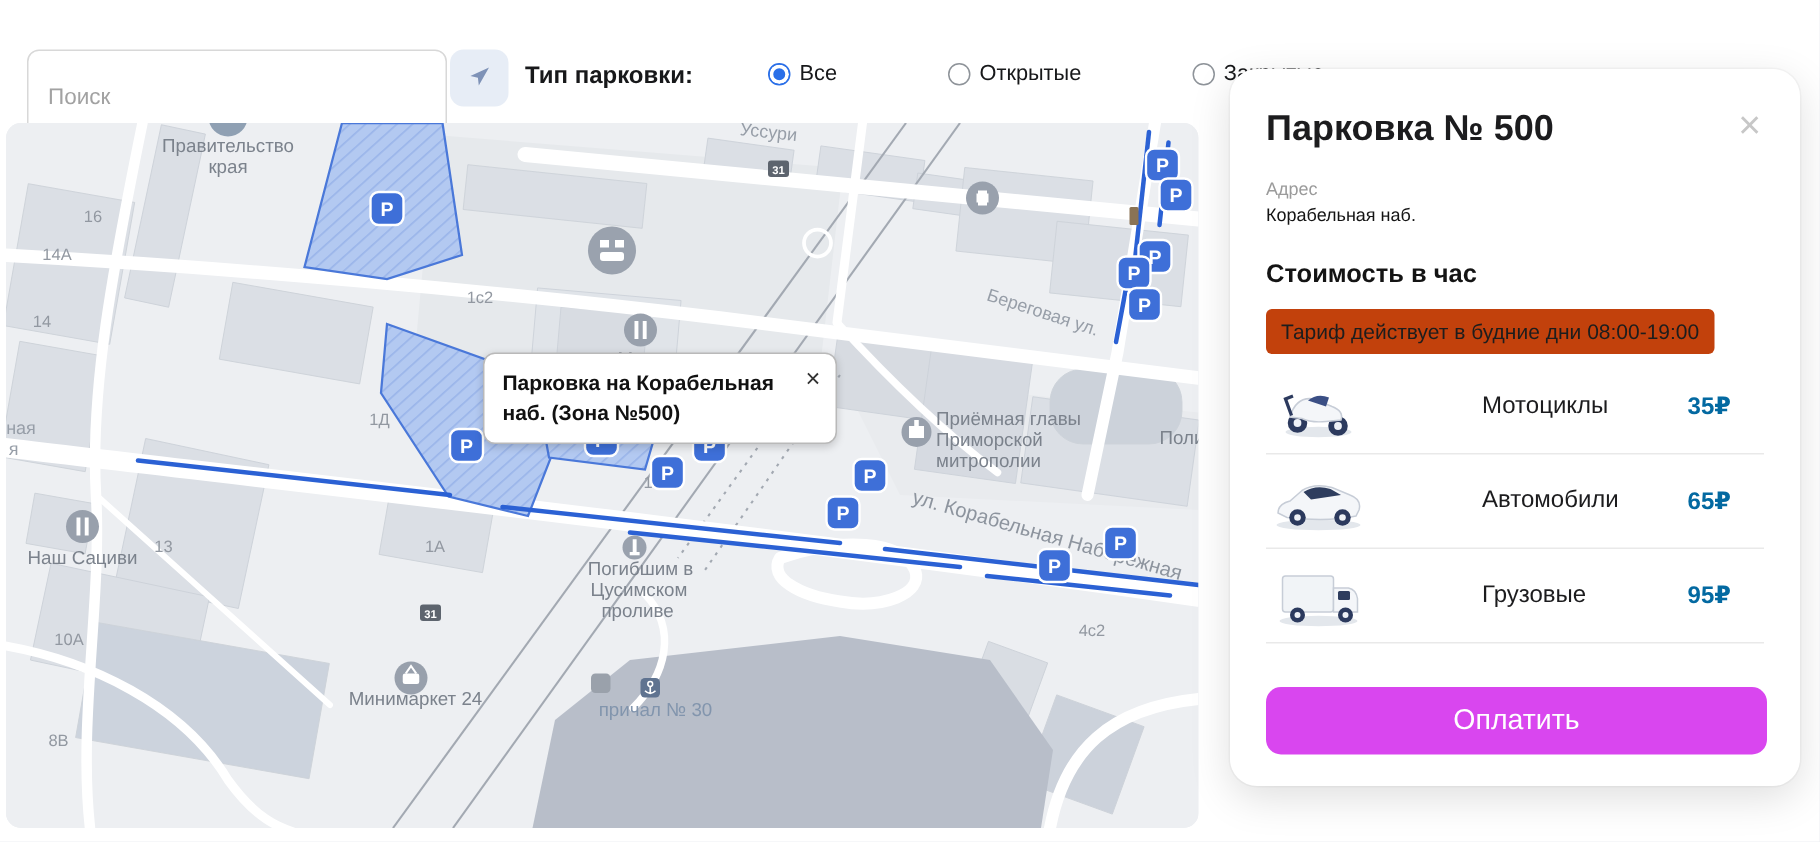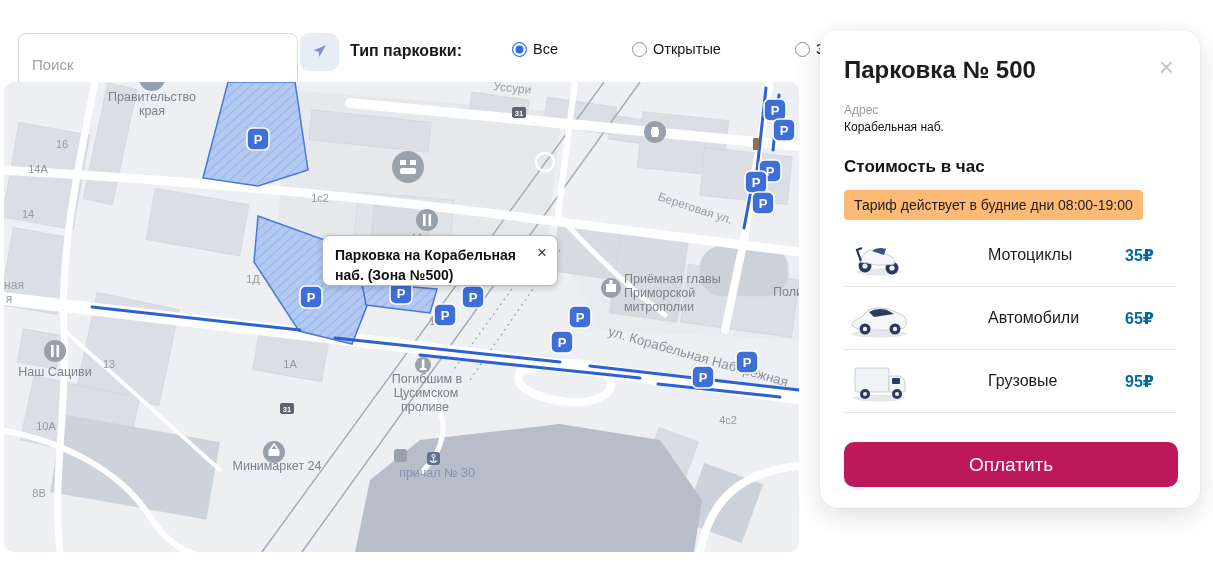--- a/index.html
+++ b/index.html
@@ -35,54 +35,54 @@
   .lbl-st-big{fill:#8d949e;font-size:13.5px;}
   .lbl-house{fill:#9298a1;font-size:11px;}
   .lbl-pier{fill:#8295ad;font-size:12.5px;}
   .lbl-badge{fill:#ffffff;font-size:7.5px;font-weight:bold;}
   .marker-p{fill:#ffffff;font-size:13px;font-weight:bold;}
   
   .map-popup{
     position:absolute;left:318px;top:153px;width:236px;box-sizing:border-box;
     background:#fff;border:1px solid #b9b9b9;border-radius:8px;
     box-shadow:0 2px 6px rgba(0,0,0,.18);
-    padding:10px 34px 0 12px;font-size:14px;font-weight:bold;color:#111;line-height:1.4;
+    padding:10px 34px 10px 12px;font-size:14px;font-weight:bold;color:#111;line-height:1.4;
   }
   .map-popup .popup-close{
     position:absolute;right:10px;top:8px;font-size:17px;font-weight:normal;color:#333;cursor:pointer;line-height:1;
   }
   
   .panel{
-    position:absolute;left:820px;top:30px;width:380px;height:478px;box-sizing:border-box;
+    position:absolute;left:820px;top:46px;width:380px;height:478px;box-sizing:border-box;
     background:#fff;border-radius:18px;
     box-shadow:0 8px 28px rgba(0,0,0,.13),0 0 0 1px rgba(0,0,0,.03);
     padding:24px 24px 20px 24px;
   }
   .panel-title{font-size:24px;font-weight:bold;color:#1c1c1e;margin-top:2px;}
   .panel-close{
     position:absolute;right:26px;top:24px;font-size:26px;color:#c7c7c7;cursor:pointer;line-height:1;font-weight:300;
   }
   .addr-label{font-size:12px;color:#9b9b9b;margin-top:19px;}
   .addr-value{font-size:12px;color:#141414;margin-top:3px;}
   .section-title{font-size:17px;font-weight:bold;color:#141414;margin-top:23px;}
   .tariff-note{
-    display:inline-block;background:#fdba74;border-radius:4px;
+    display:inline-block;background:#c2410c;border-radius:4px;
     padding:7px 10px;font-size:14px;color:#1d1d1d;margin-top:13px;
   }
   .price-rows{margin-top:4px;}
   .price-row{
     display:grid;grid-template-columns:92px 1fr auto;align-items:center;
     height:62px;border-bottom:1px solid #e9e9e9;padding-right:22px;
   }
   .row-icon{width:70px;height:48px;display:flex;align-items:center;justify-content:center;}
   .row-name{font-size:16px;color:#1c1c1e;padding-left:52px;}
   .row-price{font-size:16px;font-weight:bold;color:#0369a1;}
   .pay-btn{
     position:absolute;left:24px;right:22px;bottom:21px;height:45px;
-    background:#be185d;color:#fff;border:none;border-radius:10px;
+    background:#d946ef;color:#fff;border:none;border-radius:10px;
     font-size:19px;font-family:inherit;cursor:pointer;
   }
 </style>
 </head>
 <body>
 
 <input class="search-input" type="text" placeholder="Поиск" style="">
 <button class="geo-btn">
   <span>
     <svg width="20" height="20" viewBox="0 0 20 20">

